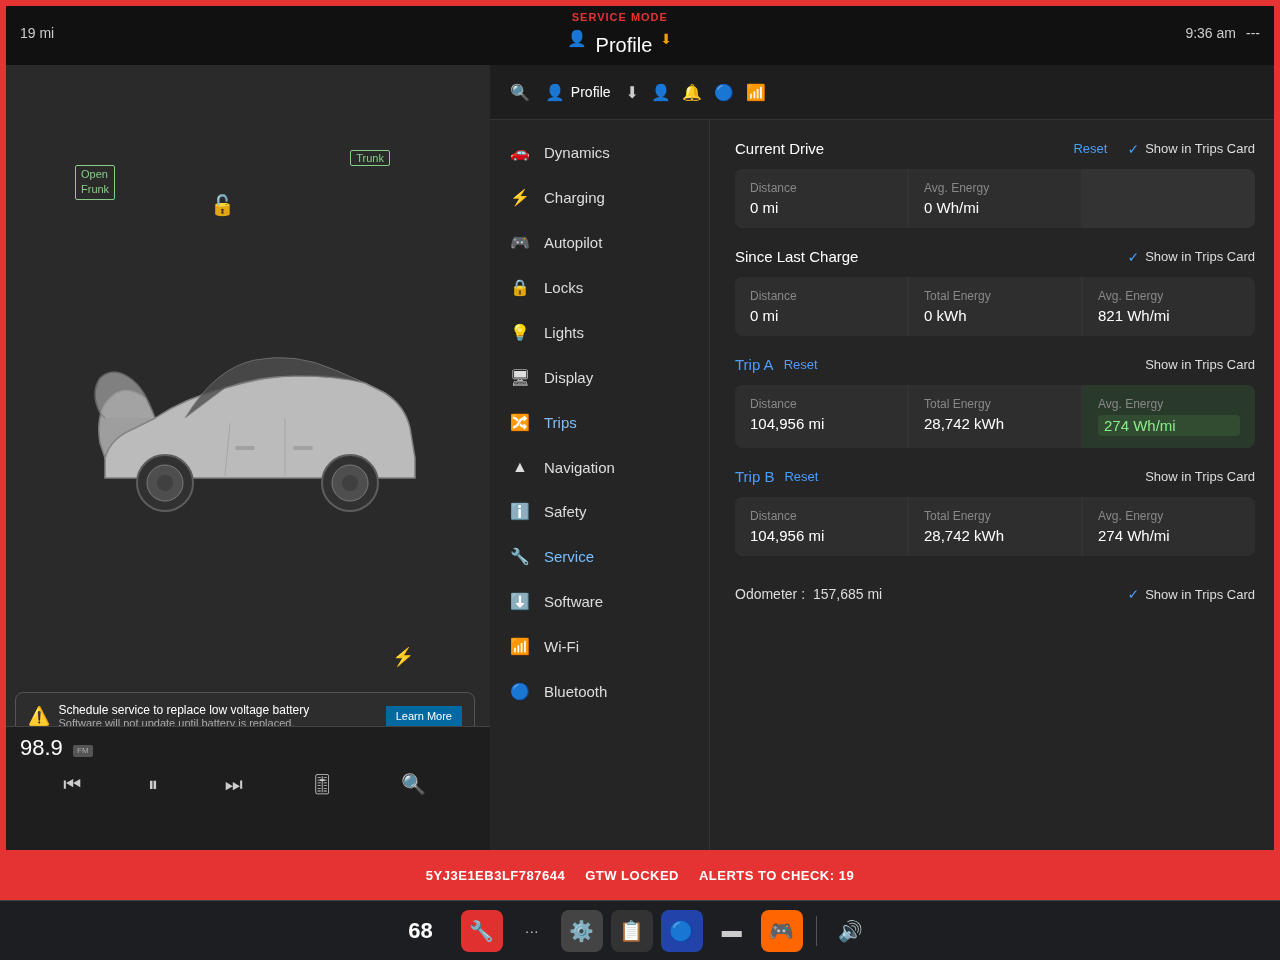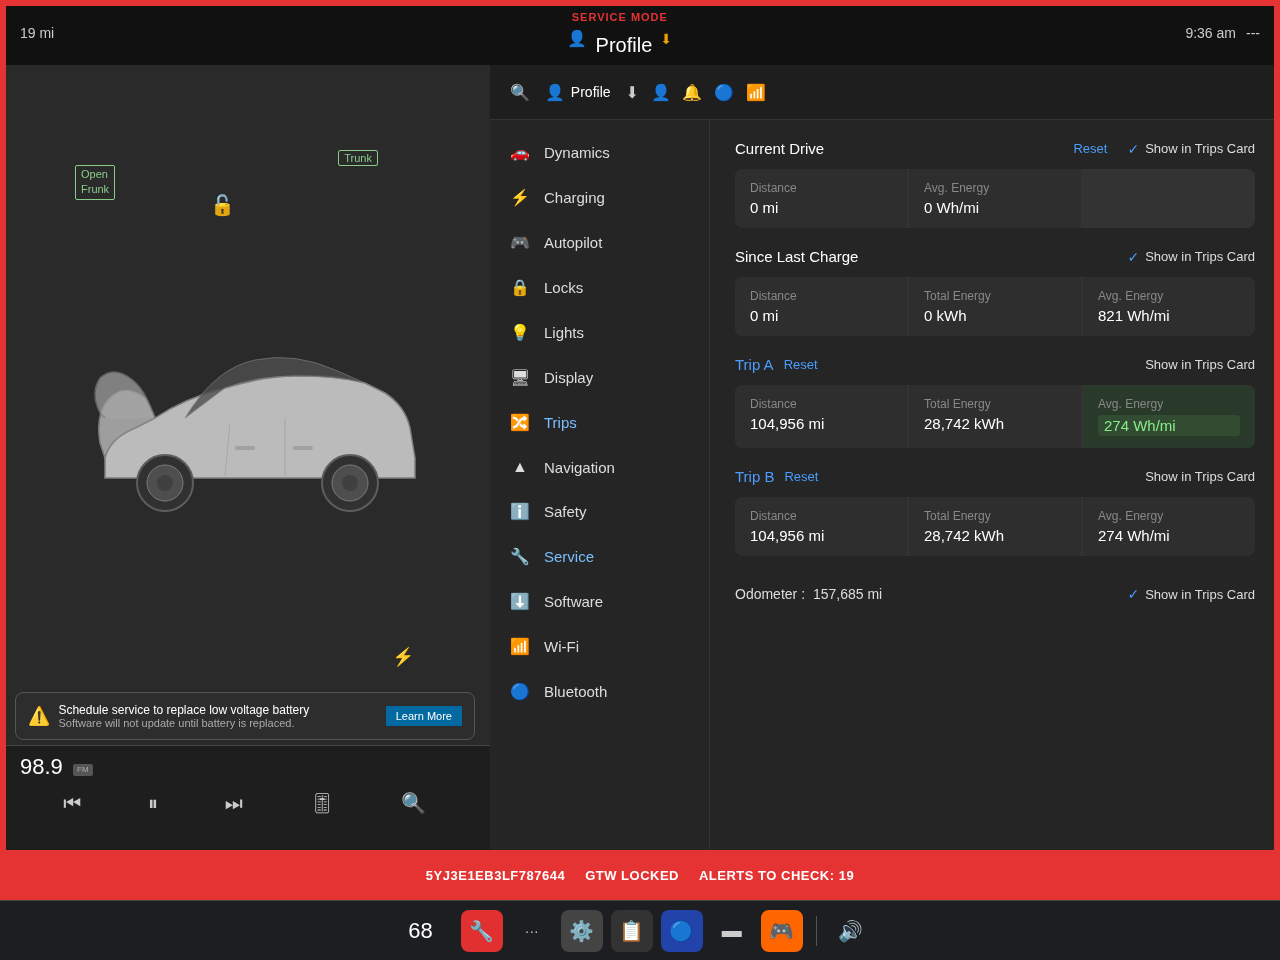--- a/index.html
+++ b/index.html
@@ -154,21 +154,21 @@
       white-space: nowrap;
       align-self: center;
     }
 
     
     .radio-player {
       position: absolute;
       bottom: 0;
       left: 0;
       right: 0;
-      height: 105px;
+      height: 124px;
       background: #1e1e1e;
       border-top: 1px solid #444;
       padding: 8px 20px;
     }
 
     .radio-info {
       display: flex;
       align-items: center;
       gap: 10px;
       margin-bottom: 6px;
@@ -419,21 +419,21 @@
       display: flex;
       align-items: center;
       justify-content: center;
       font-size: 20px;
       cursor: pointer;
     }
 
     .dock-number {
       color: white;
       font-size: 22px;
-      font-weight: normal;
+      font-weight: bold;
       margin-right: 20px;
     }
 
     .dock-separator {
       width: 1px;
       height: 30px;
       background: #555;
       margin: 0 5px;
     }
 
@@ -508,21 +508,21 @@
           <line x1="175" y1="125" x2="170" y2="178" stroke="#aaa" stroke-width="1" opacity="0.6"></line>
           <line x1="230" y1="120" x2="230" y2="178" stroke="#aaa" stroke-width="1" opacity="0.6"></line>
 
           <rect x="180" y="148" width="20" height="4" rx="2" fill="#aaa" opacity="0.7"></rect>
           <rect x="238" y="148" width="20" height="4" rx="2" fill="#aaa" opacity="0.7"></rect>
         </svg>
 
         <div style="position:absolute; top:20px; left:55px; color:#88cc88; font-size:11px; border:1px solid #88cc88; padding:1px 5px; border-radius:2px; line-height:1.4;">
           Open<br>Frunk
         </div>
-        <div style="position:absolute; top:5px; right:92px; color:#88cc88; font-size:11px; border:1px solid #88cc88; padding:1px 5px; border-radius:2px;">Trunk</div>
+        <div style="position:absolute; top:5px; right:80px; color:#88cc88; font-size:11px; border:1px solid #88cc88; padding:1px 5px; border-radius:2px;">Trunk</div>
         <div style="position:absolute; top:48px; left:190px; color:#88cc88; font-size:20px;">🔓</div>
         <div style="position:absolute; bottom:42px; right:55px; color:#cc4444; font-size:18px;">⚡</div>
       </div>
 
       <div class="alert-banner">
         <span class="alert-icon">⚠️</span>
         <div class="alert-text">
           <div class="alert-title">Schedule service to replace low voltage battery</div>
           <div class="alert-subtitle">Software will not update until battery is replaced.</div>
         </div>

